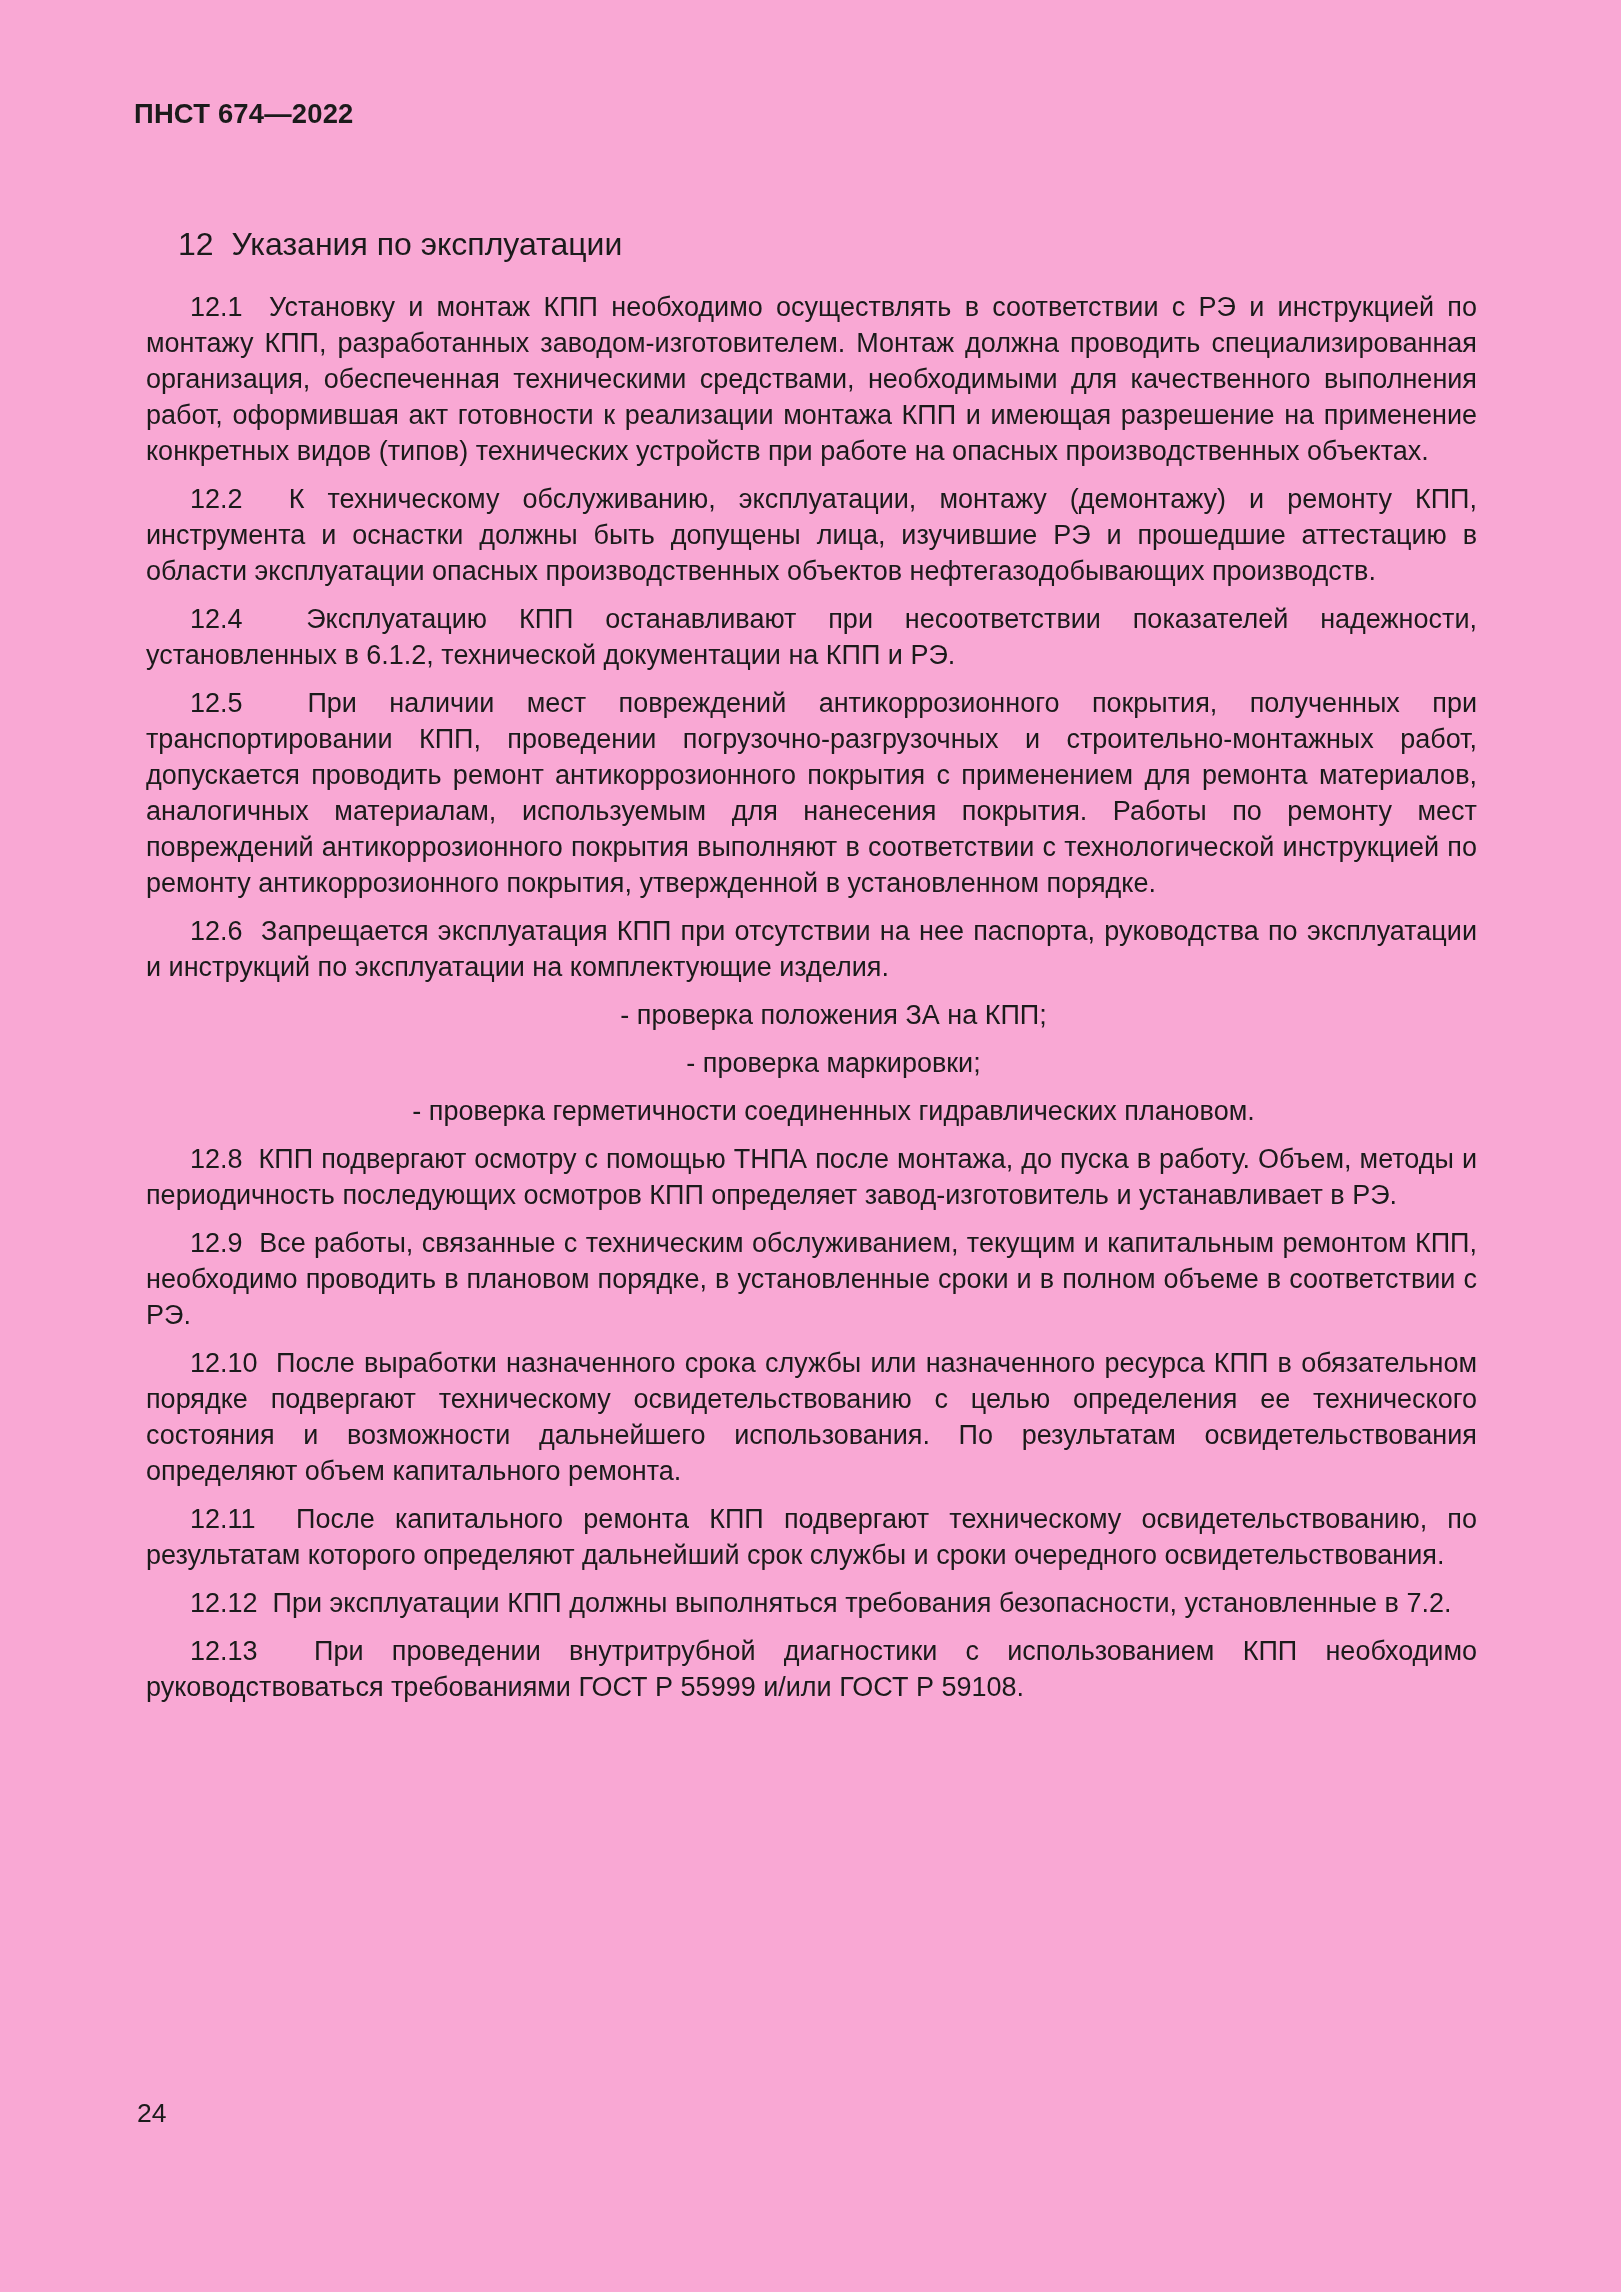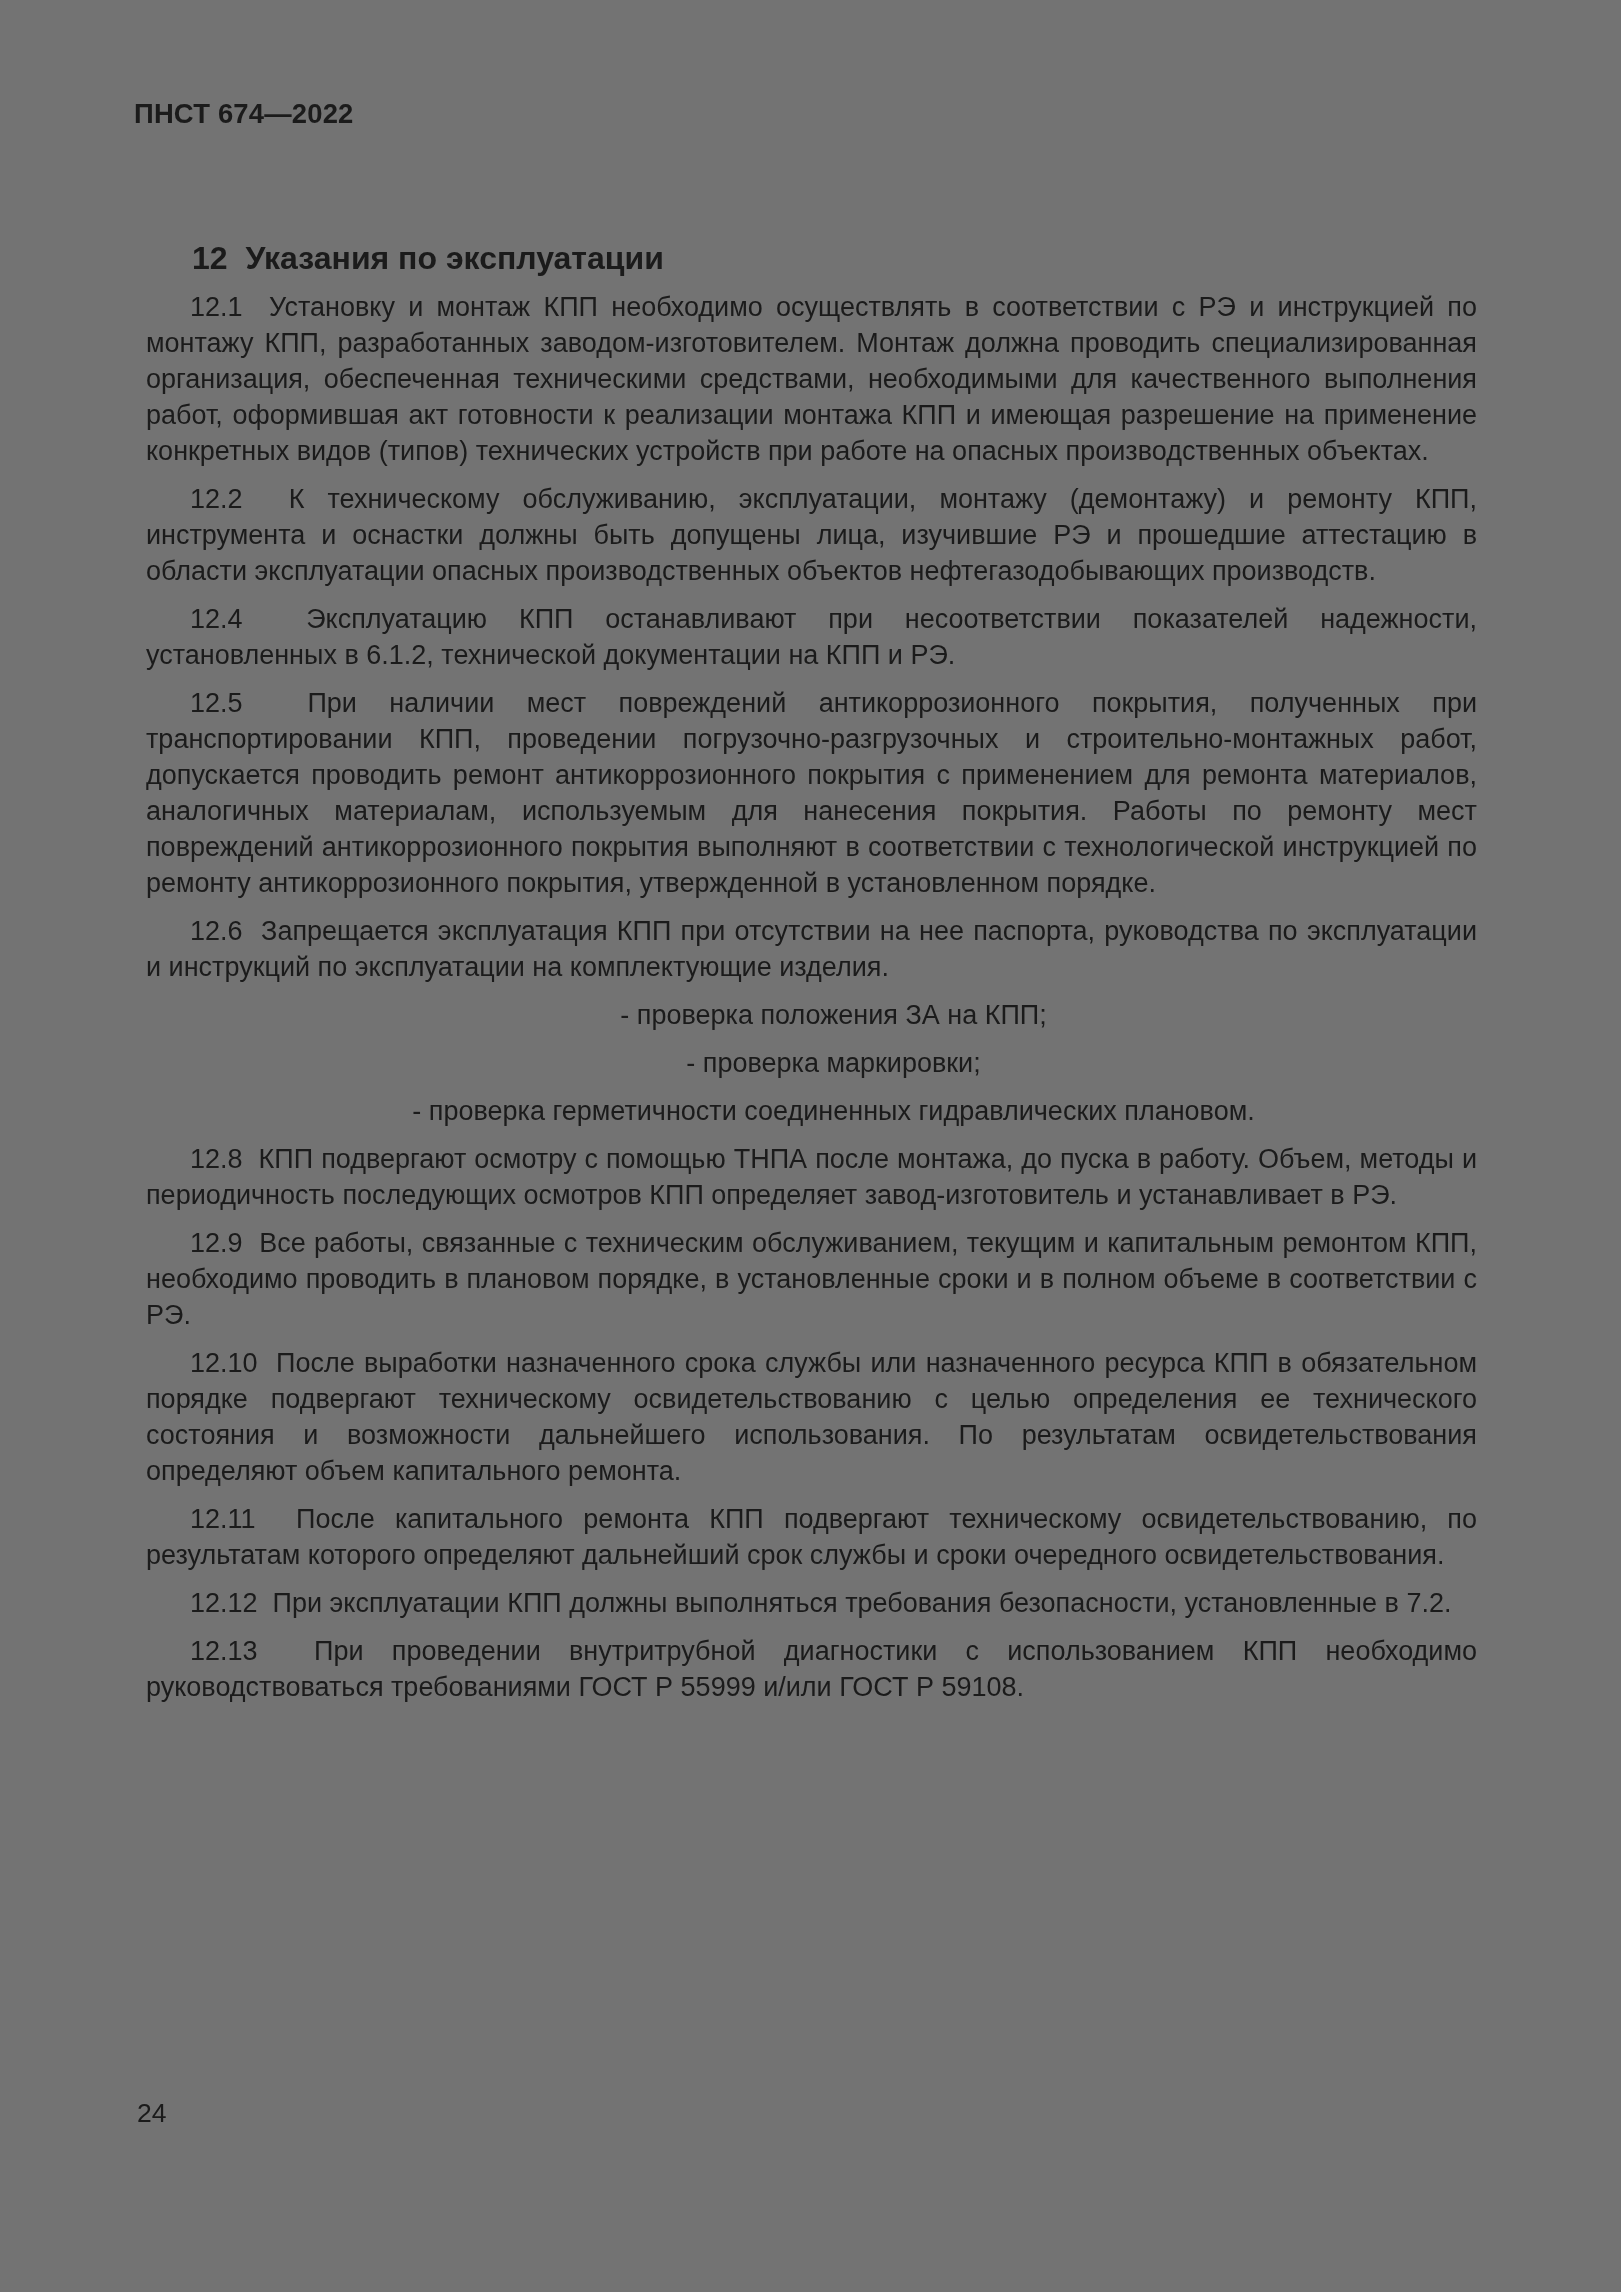--- a/index.html
+++ b/index.html
@@ -4,40 +4,40 @@
 <style>
   html, body {
     margin: 0;
     padding: 0;
     background: #e8e8e8;
   }
   .page {
     position: relative;
     width: 1621px;
     height: 2293px;
-    background: #737373;
+    background: #f9a8d4;
     font-family: "Liberation Sans", "DejaVu Sans", sans-serif;
     color: #1b1b1b;
     overflow: hidden;
   }
   .doc-header {
     position: absolute;
     top: 98px;
     left: 134px;
     font-size: 27.4px;
     font-weight: bold;
     letter-spacing: 0.2px;
   }
   .section-title {
     position: absolute;
     top: 226px;
     left: 178px;
-    margin: 14px;
+    margin: 0;
     font-size: 32px;
-    font-weight: bold;
+    font-weight: normal;
   }
   .content {
     position: absolute;
     top: 277px;
     left: 134px;
     width: 1355px;
     font-size: 27px;
     line-height: 36px;
     text-align: justify;
     hyphens: none;

